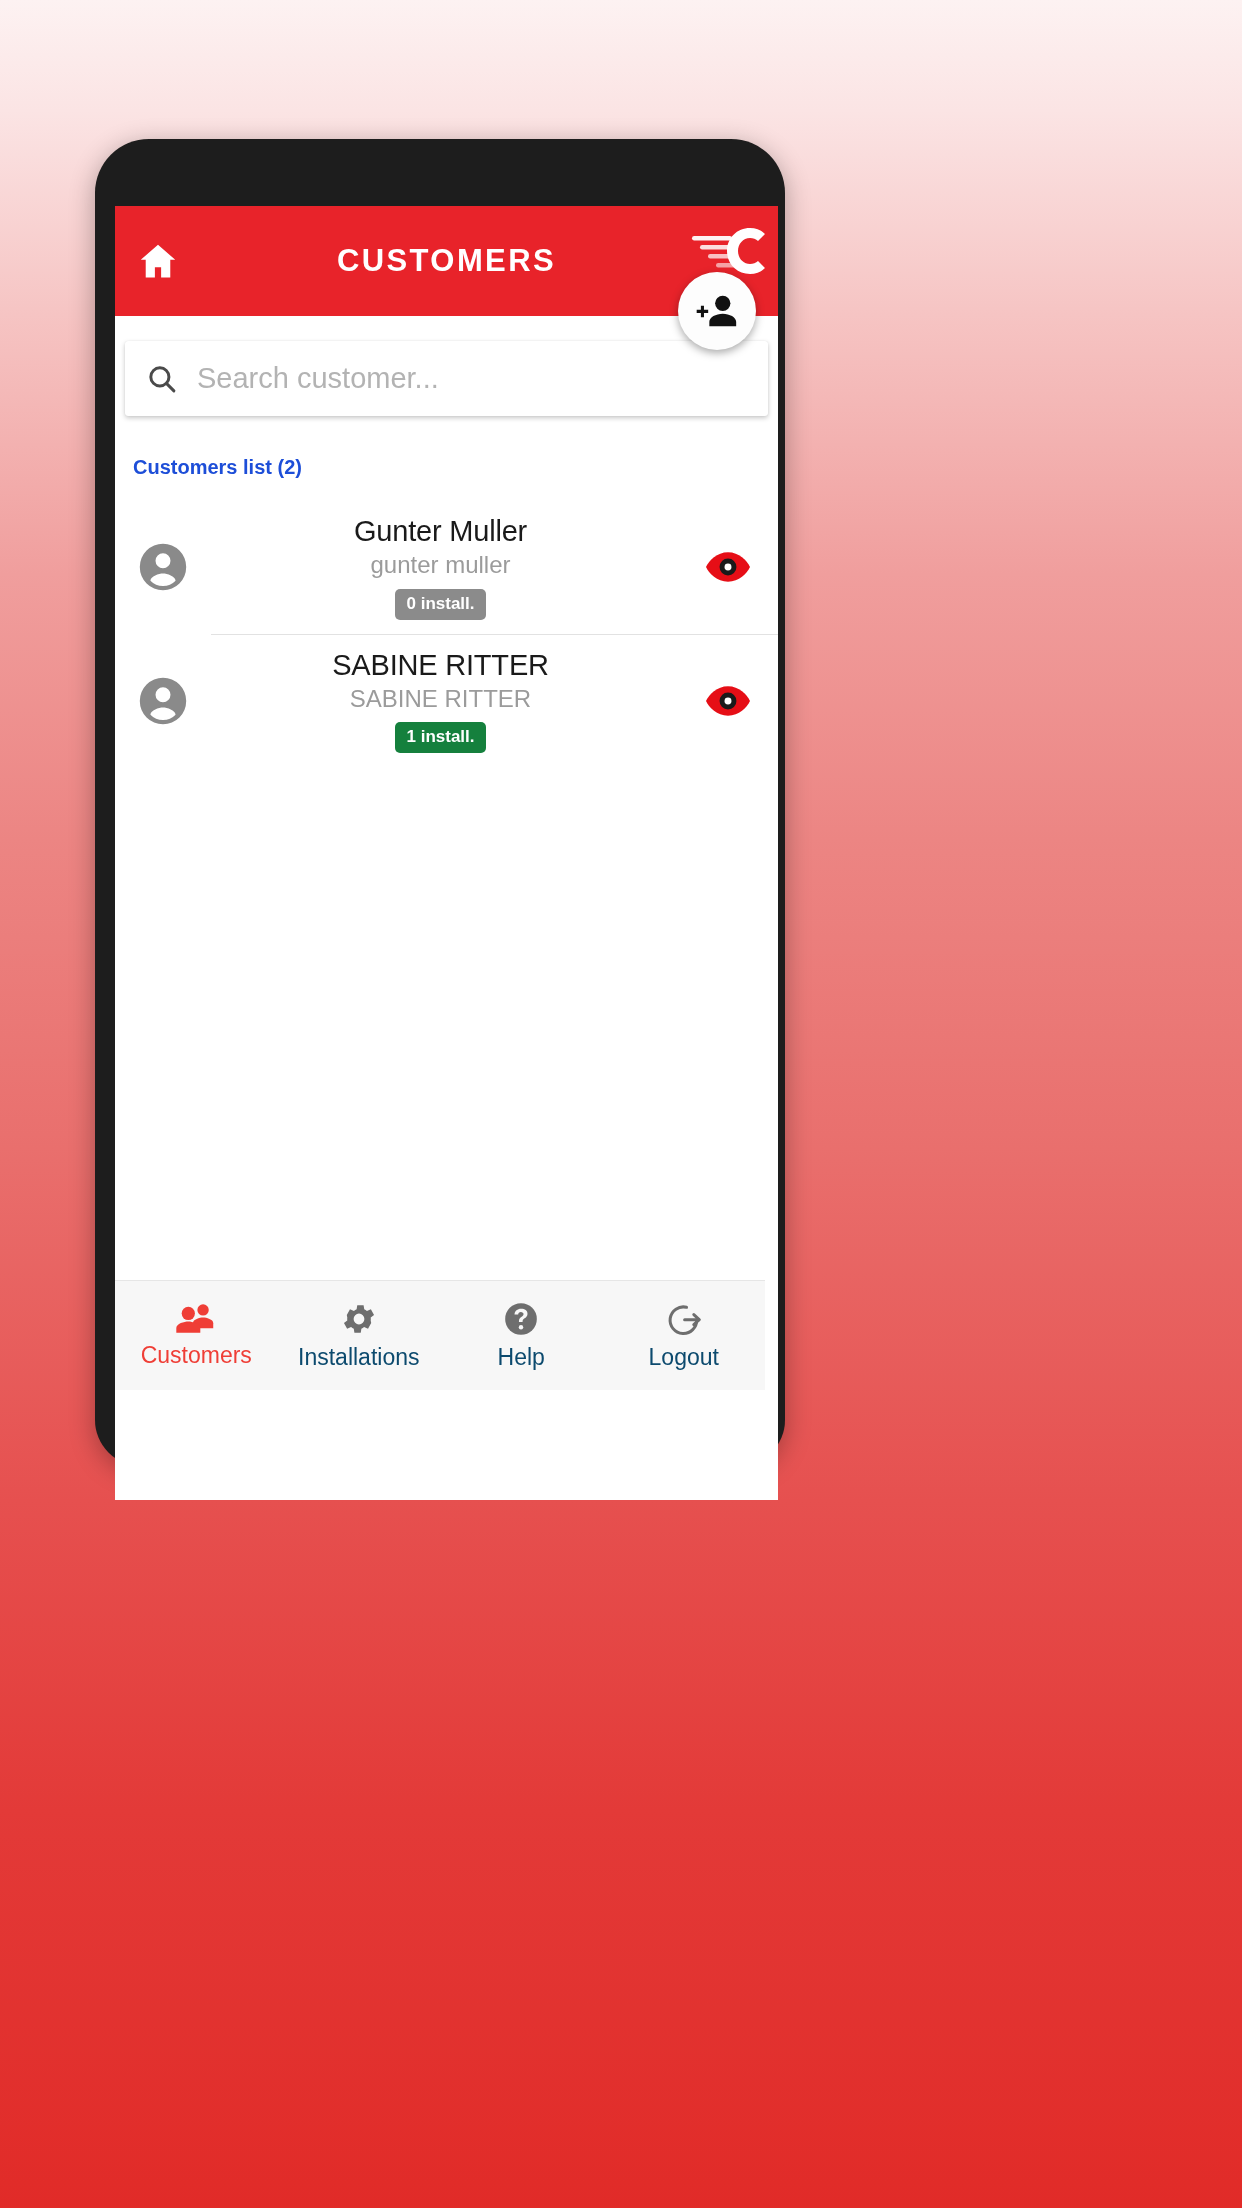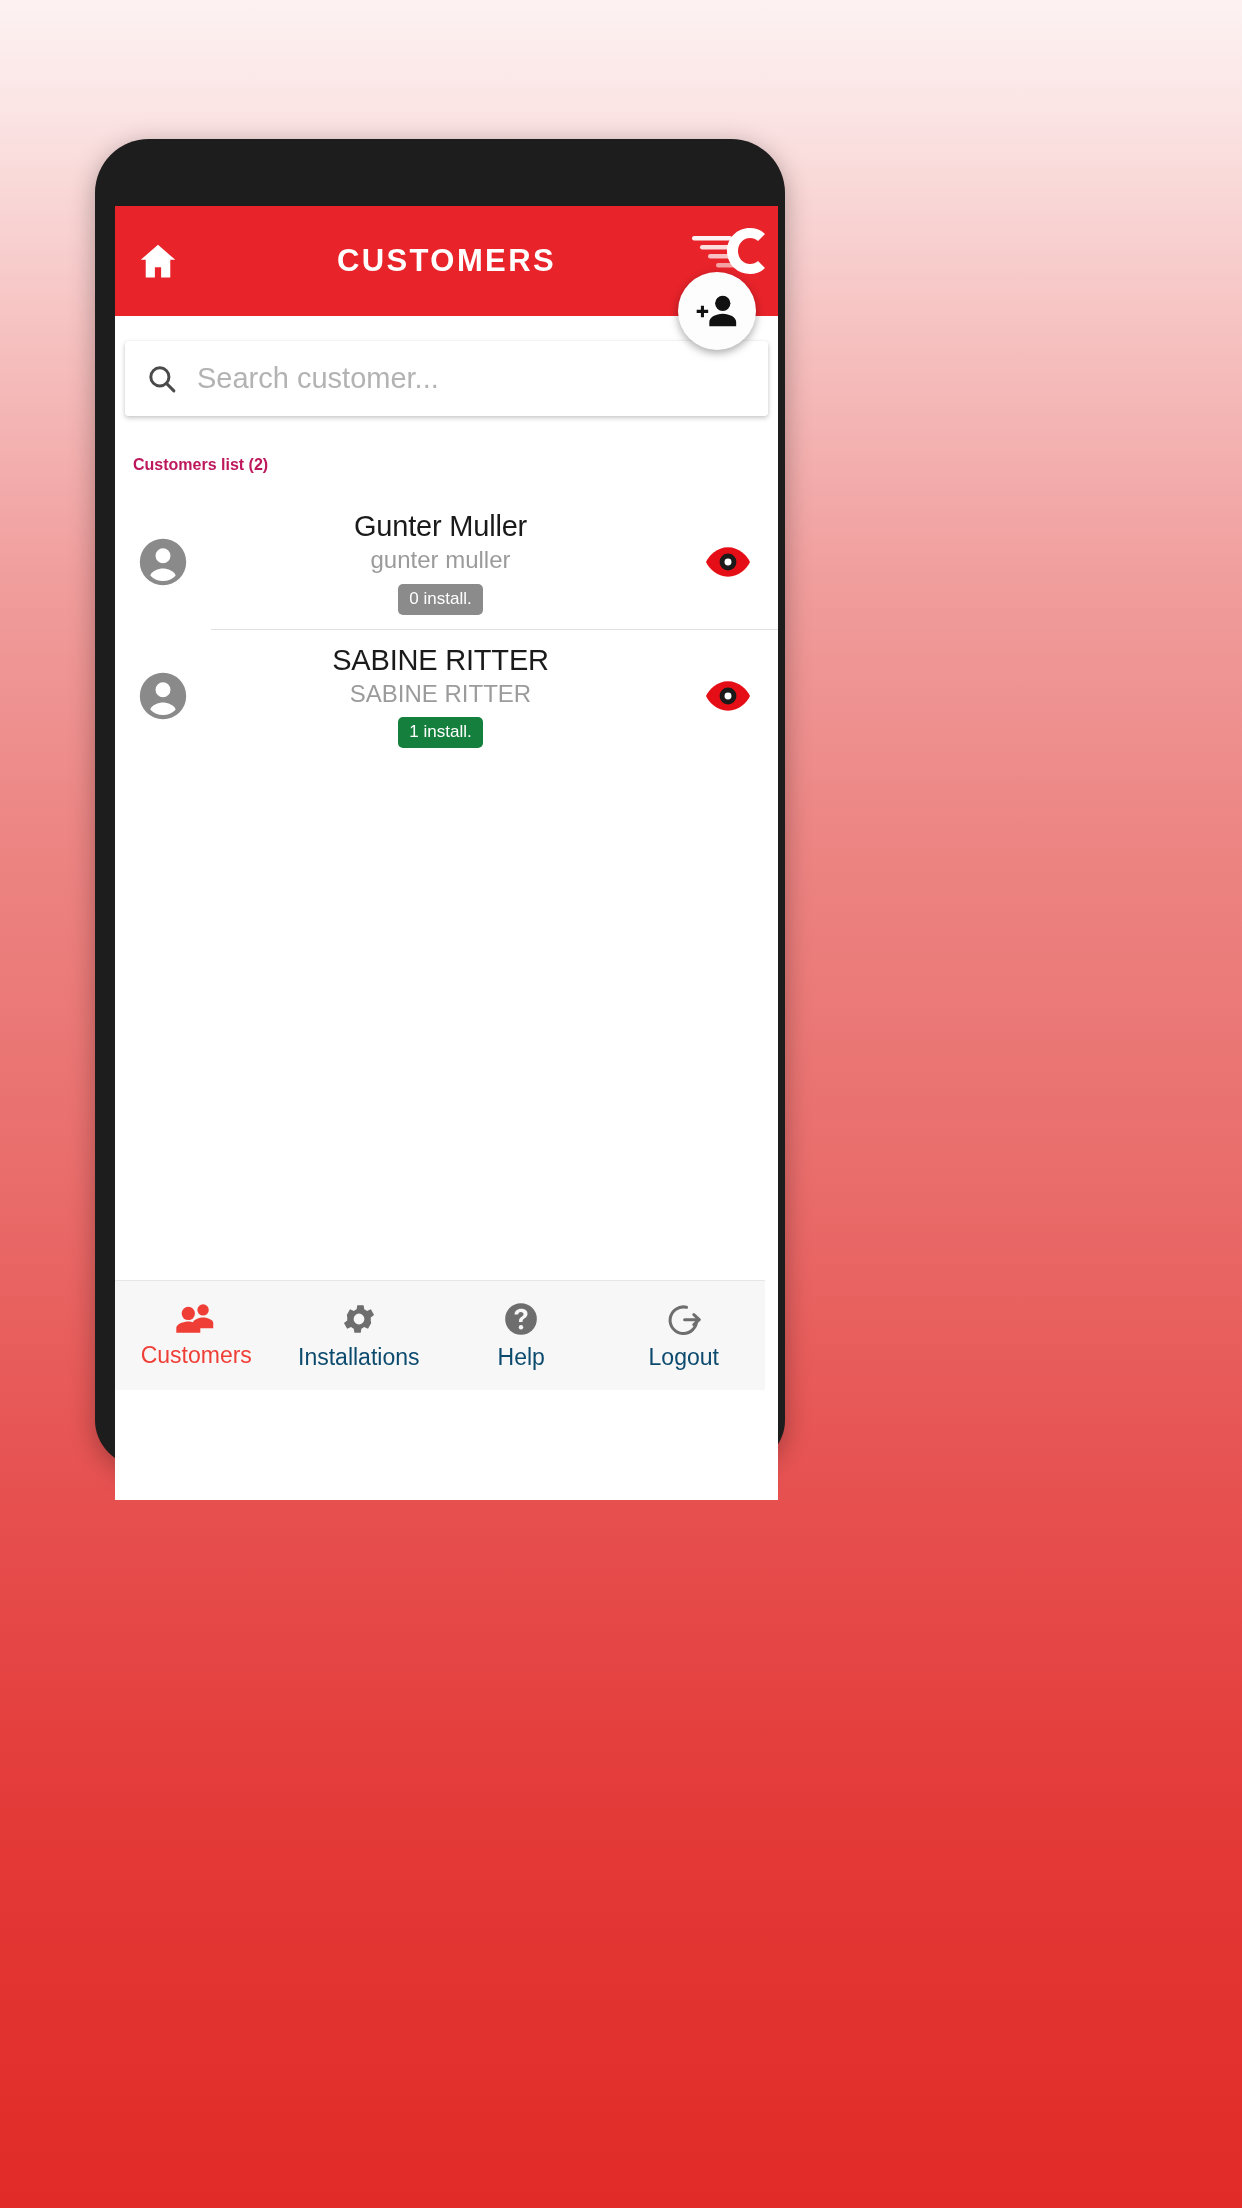--- a/index.html
+++ b/index.html
@@ -69,21 +69,21 @@
   }
   .search-icon { width:42px; display:flex; justify-content:center; }
   .search-input {
     flex:1; border:none; outline:none; background:transparent;
     font-family:"Liberation Sans", sans-serif;
     font-size:29px; color:#701a75; padding-left:14px;
   }
   .search-input::placeholder { color:#b3b3b3; }
 
   .list-title {
-    font-size:16px; font-weight:bold; color:#be185d;
+    font-size:20px; font-weight:bold; color:#1d4ed8;
     padding:40px 0 0 18px;
   }
 
   
   .cust-list { margin-top:22px;text-align:center; }
   .cust-row {
     display:flex; align-items:center;
     padding:14px 0 14px 0; min-height:112px;
   }
   .avatar-cell { width:96px; display:flex; justify-content:center; align-items:center; }
@@ -91,21 +91,21 @@
   .cust-name {
     font-size:29px; color:#1a1a1a; line-height:1.12;
     letter-spacing:-.2px;
   }
   .cust-sub {
     font-size:24px; color:#9b9b9b; line-height:1.3; margin-top:2px;
   }
   .badge {
     display:inline-block; margin-top:8px;
     padding:5px 11px 6px 11px; border-radius:5px;
-    font-size:17px; font-weight:normal; color:#fff;
+    font-size:17px; font-weight:bold; color:#fff;
   }
   .badge.gray { background:#8b8b8b; }
   .badge.red  { background:#15803d; }
   .eye-cell { width:100px; display:flex; justify-content:center; align-items:center; }
   .row-divider {
     height:1px; background:#e2e2e2; margin-left:96px; margin-right:0;
   }
 
   
   .bottomnav {

